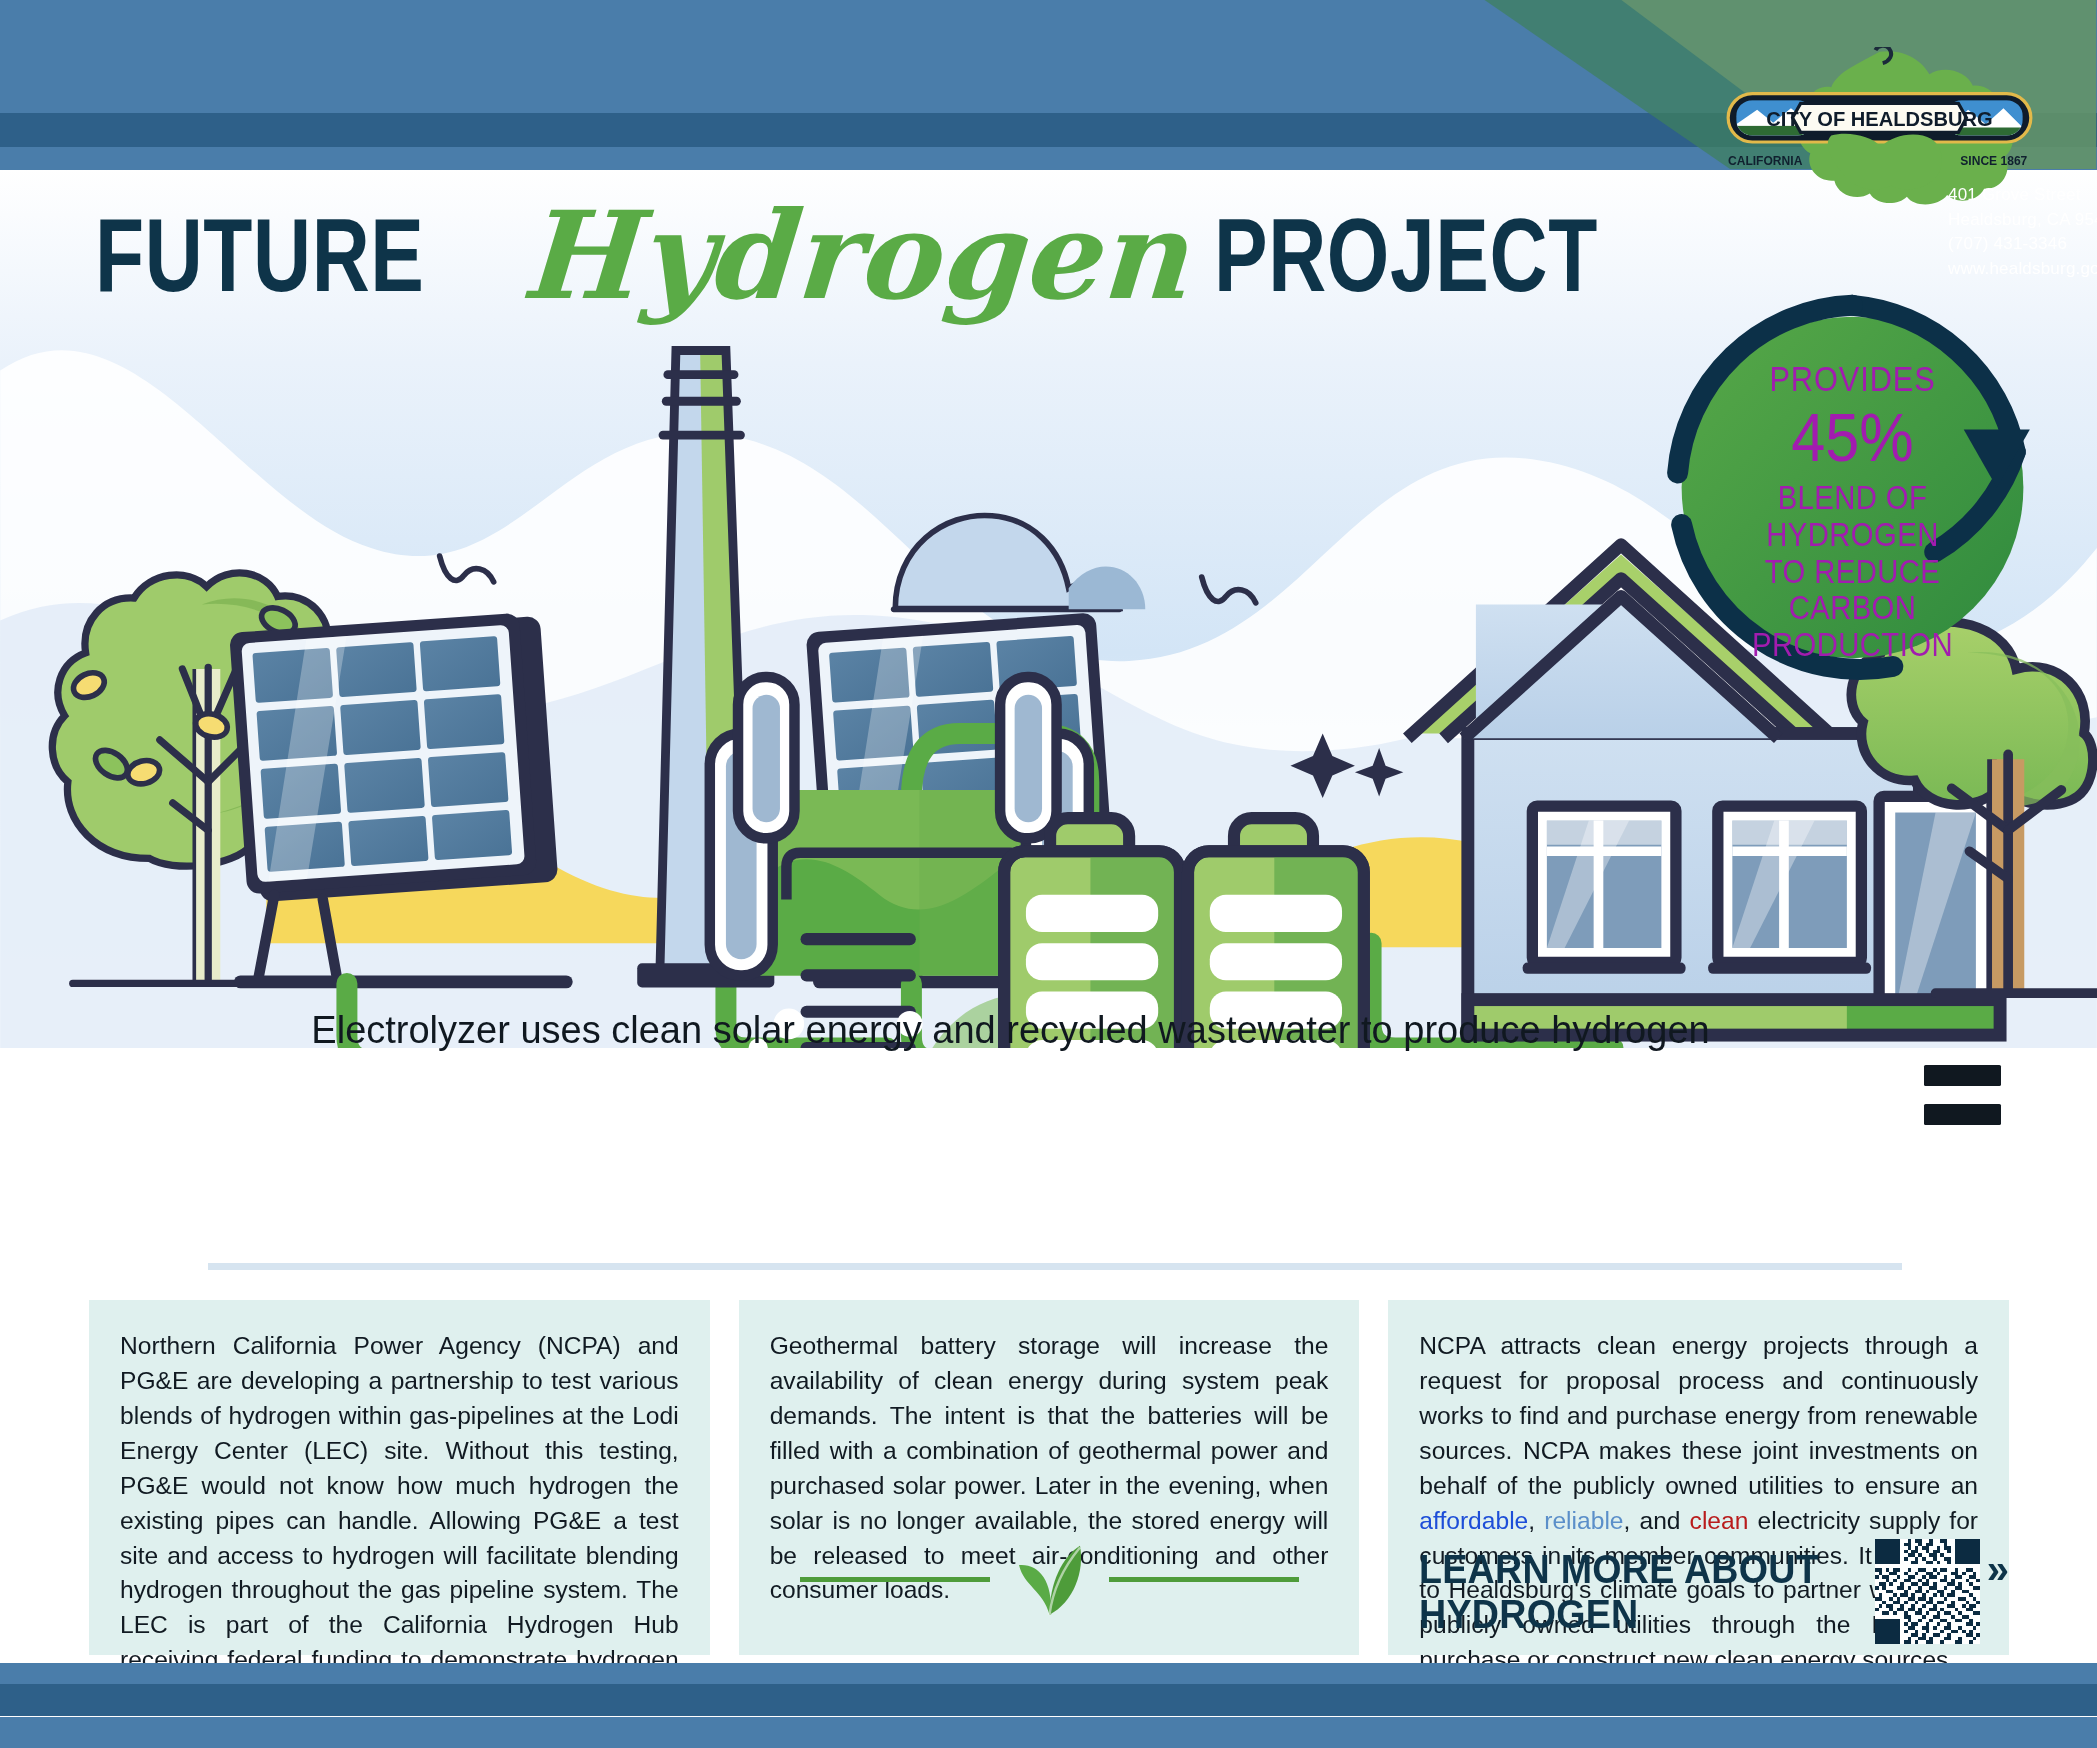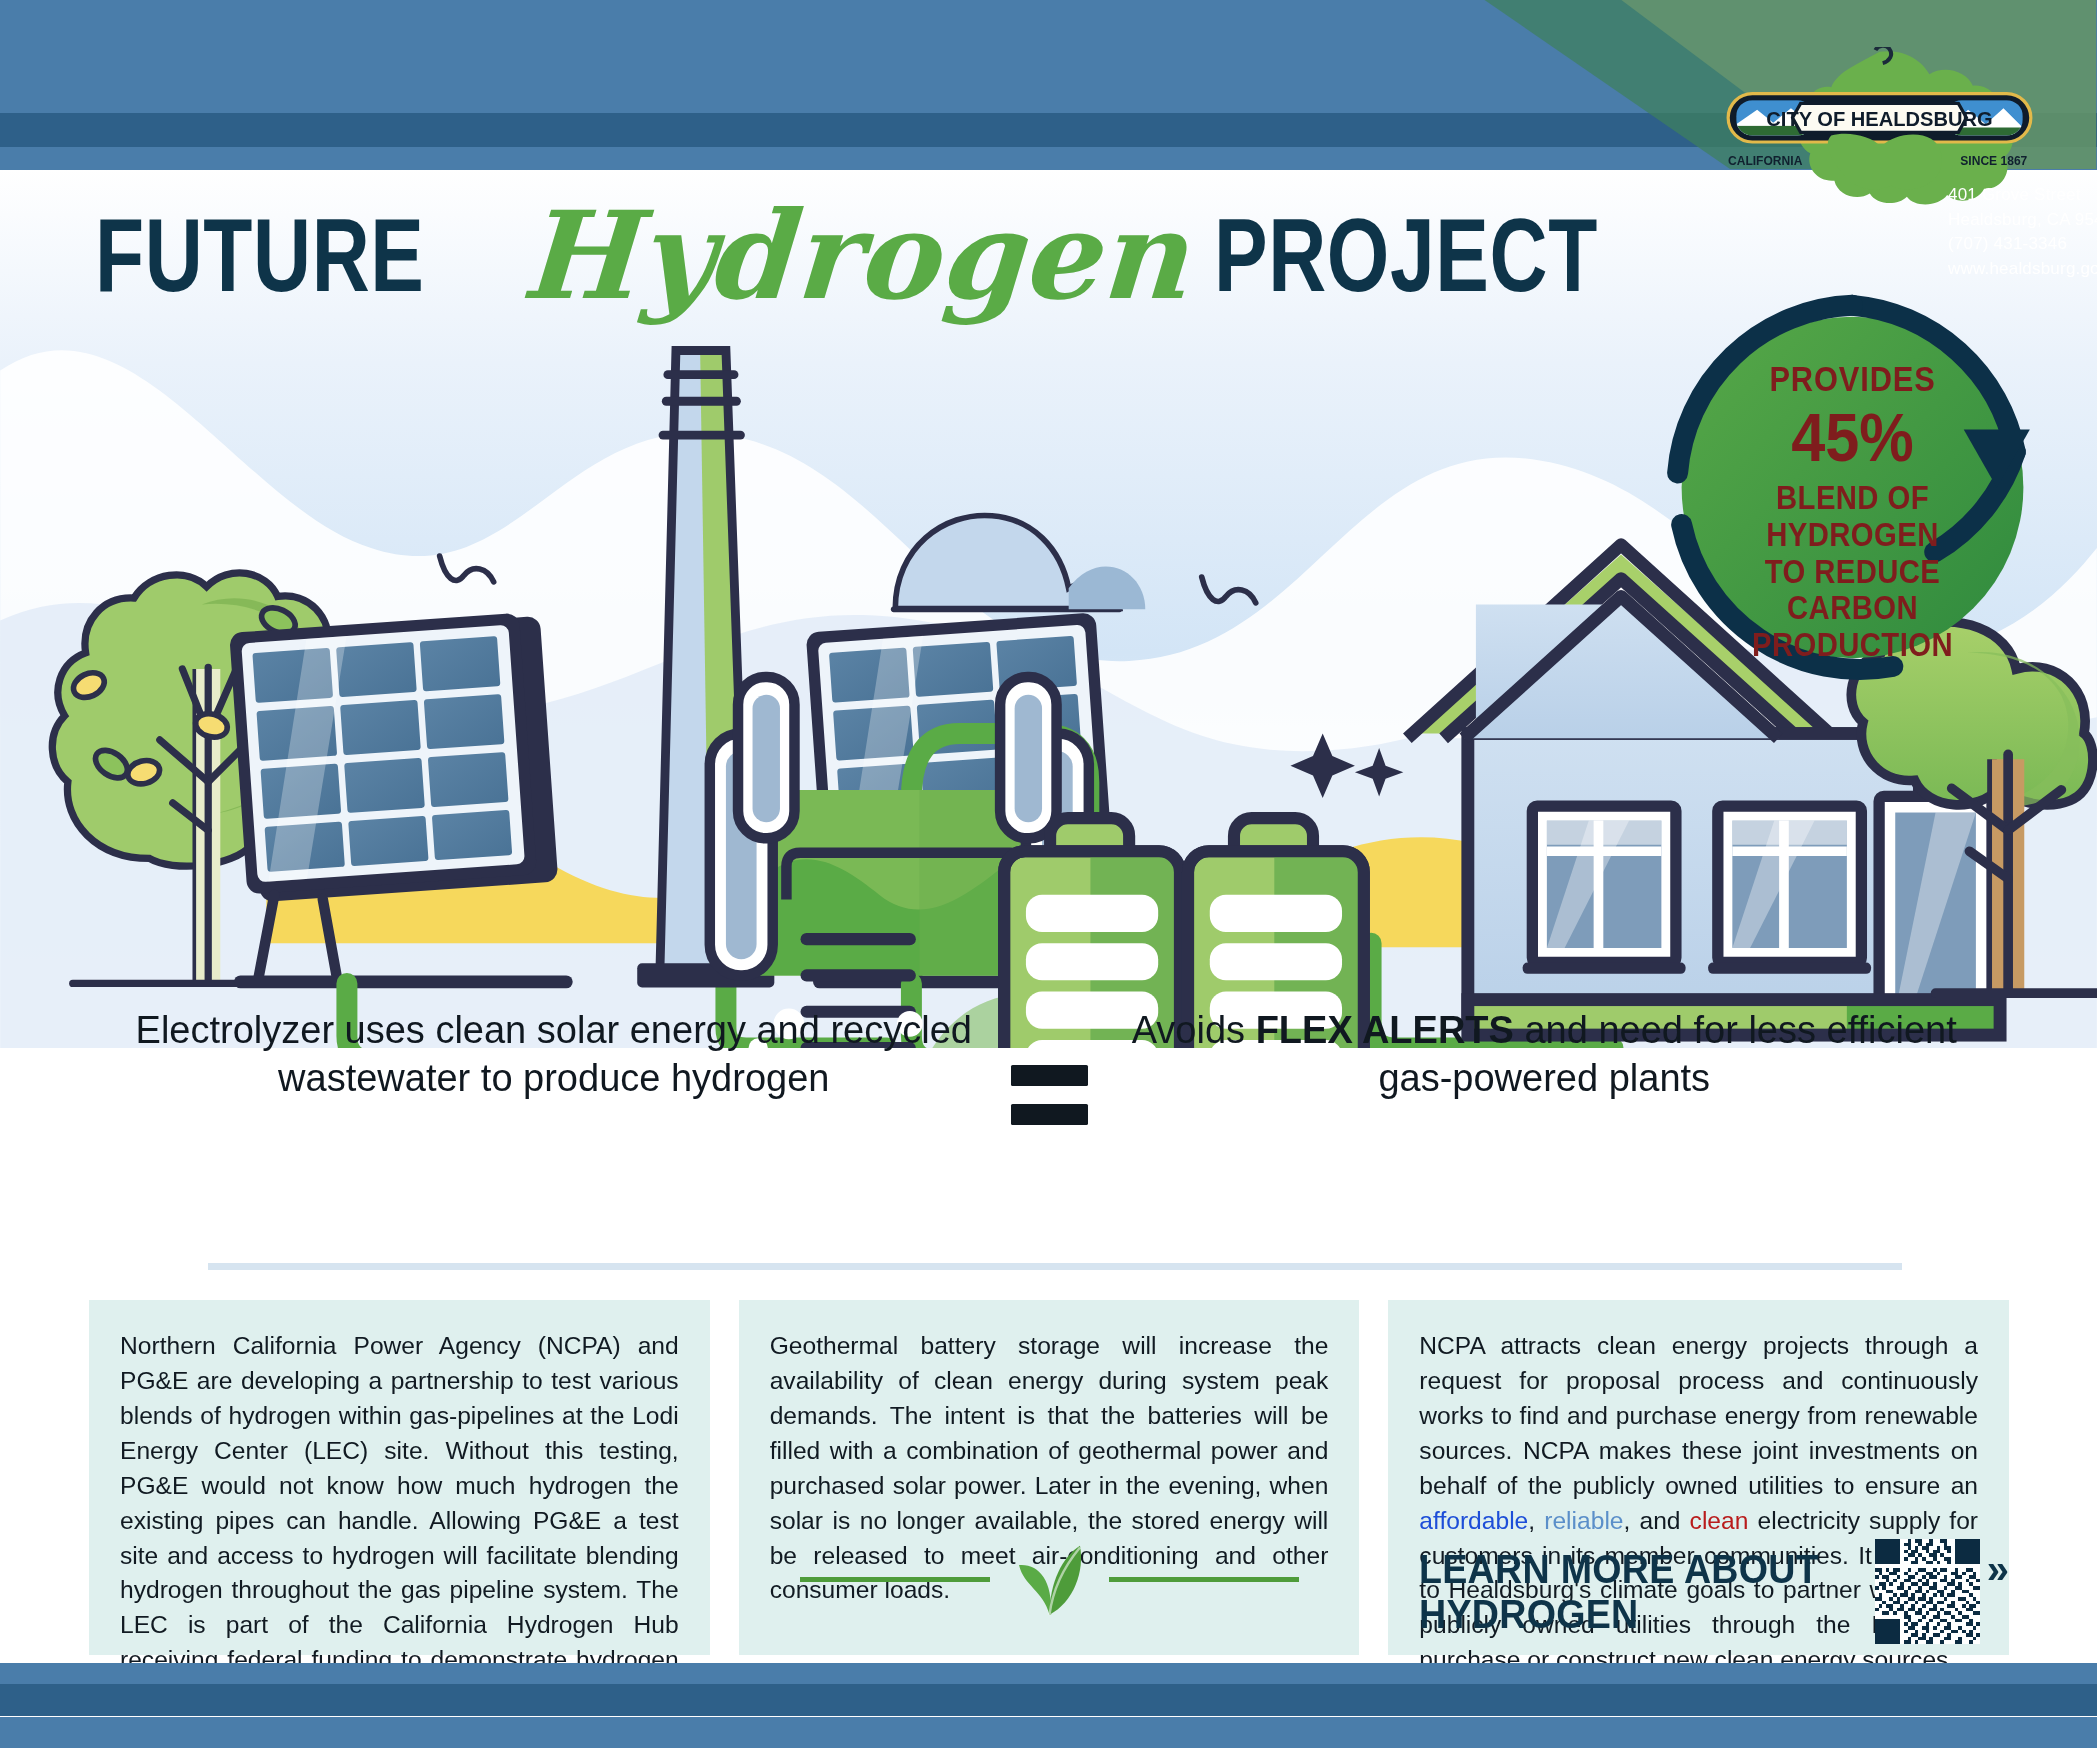--- a/index.html
+++ b/index.html
@@ -36,22 +36,22 @@
   .title{position:absolute;left:95px;top:184px;z-index:30;white-space:nowrap;}
   .t-word{font-family:"Liberation Sans Narrow","Liberation Sans",sans-serif;
     font-weight:bold;font-size:103px;color:#0e3449;letter-spacing:0.8px;
     transform:scaleX(.78);transform-origin:left center;display:inline-block;vertical-align:middle;}
   .t-script{font-family:"DejaVu Serif",serif;font-weight:bold;font-style:italic;
     font-size:121px;color:#5aab46;display:inline-block;vertical-align:middle;
     margin:0 14.5px 0 11.3px;transform:skewX(-6deg);}
 
   
   .badge{position:absolute;left:1651px;top:286px;width:403px;height:403px;z-index:35;}
-  .badge-text{position:absolute;left:58px;top:74px;width:287px;text-align:center;color:#7f1d1d;
-    font-family:"Liberation Sans Narrow","Liberation Sans",sans-serif;font-weight:bold;line-height:1.08;}
+  .badge-text{position:absolute;left:58px;top:74px;width:287px;text-align:center;color:#a21caf;
+    font-family:"Liberation Sans Narrow","Liberation Sans",sans-serif;font-weight:normal;line-height:1.08;}
   .badge-l1{font-size:35px;letter-spacing:1px;transform:scaleX(.88);display:block;}
   .badge-l2{font-size:68px;letter-spacing:0px;display:block;margin:3.2px 0 4.8px;transform:scaleX(.9);}
   .badge-l3{font-size:34px;letter-spacing:0.5px;display:block;transform:scaleX(.86);}
   .badge-l4{font-size:34px;letter-spacing:0.5px;display:block;transform:scaleX(.86);}
   .badge-l5{font-size:34px;letter-spacing:0.5px;display:block;transform:scaleX(.86);}
 
   
   .captions{position:absolute;left:97px;top:1007px;width:1904px;height:234px;z-index:30;
     display:flex;align-items:flex-start;}
   .cap{flex:1 1 0;text-align:center;font-size:38px;line-height:1.26;color:#101820;
@@ -439,21 +439,20 @@
     <span class="badge-l5">PRODUCTION</span>
   </div>
 </div>
 
 <div class="captions">
   <div class="cap">Electrolyzer uses clean solar energy and recycled wastewater to produce hydrogen</div>
   <div class="eq">
       <i></i>
       <i></i>
     </div>
-  <div class="cap"><span>Avoids </span><b>FLEX ALERTS</b><span> and need for less efficient gas-powered plants</span></div>
 </div>
 <div class="cap-rule"></div>
 
 <div class="cards">
 
   <div class="card">
     <p>Northern California Power Agency (NCPA) and PG&amp;E are developing a partnership to test various blends of hydrogen within gas-pipelines at the Lodi Energy Center (LEC) site. Without this testing, PG&amp;E would not know how much hydrogen the existing pipes can handle. Allowing PG&amp;E a test site and access to hydrogen will facilitate blending hydrogen throughout the gas pipeline system. The LEC is part of the California Hydrogen Hub receiving federal funding to demonstrate hydrogen integration.</p>
   </div>
 
   <div class="card">

